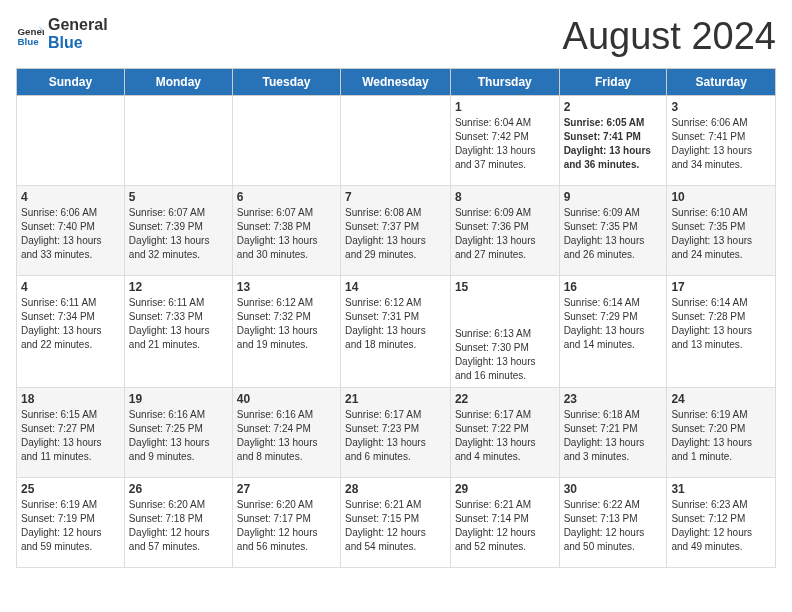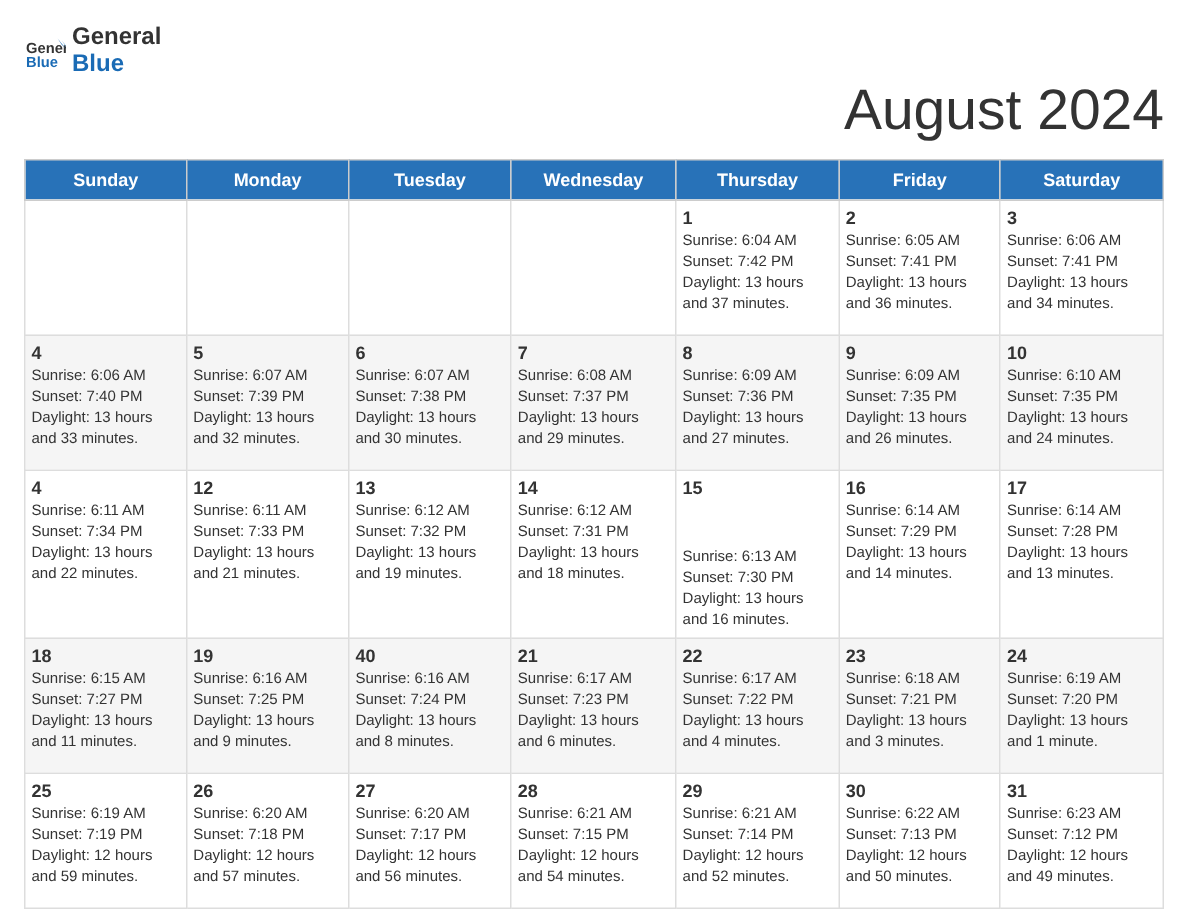--- a/index.html
+++ b/index.html
@@ -20,21 +20,20 @@
       display: flex;
       align-items: center;
       gap: 4px;
     }
     .logo-icon {
       width: 28px;
       height: 28px;
     }
     .title-section {
       text-align: right;
-      margin-top: 38px;
     }
     .month-year {
       font-size: 38px;
       font-weight: normal;
       color: #333;
       line-height: 1.1;
     }
     .location {
       font-size: 15px;
       color: #555;
@@ -121,21 +120,21 @@
         <td class="empty-cell"></td>
         <td>
           <div class="day-number">1</div>
           <div class="day-info" style="white-space: pre-line;">Sunrise: 6:04 AM
 Sunset: 7:42 PM
 Daylight: 13 hours
 and 37 minutes.</div>
         </td>
         <td>
           <div class="day-number">2</div>
-          <div class="day-info" style="white-space: pre-line;">Sunrise: 6:05 AM
+          <div class="day-info" style="white-space: pre-line; font-weight: bold;">Sunrise: 6:05 AM
 Sunset: 7:41 PM
 Daylight: 13 hours
 and 36 minutes.</div>
         </td>
         <td>
           <div class="day-number">3</div>
           <div class="day-info" style="white-space: pre-line;">Sunrise: 6:06 AM
 Sunset: 7:41 PM
 Daylight: 13 hours
 and 34 minutes.</div>

